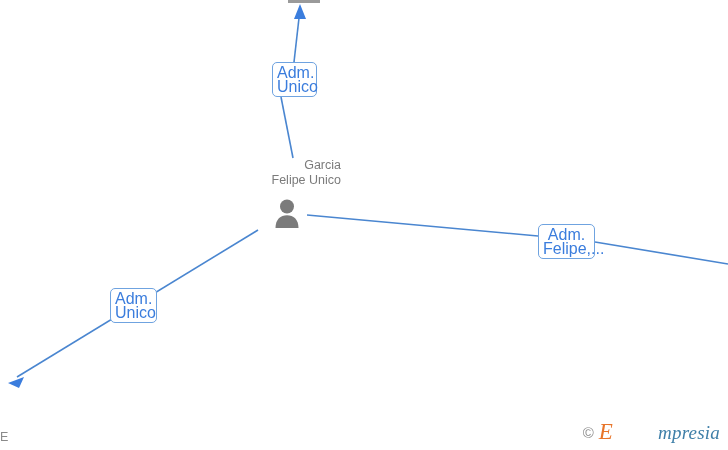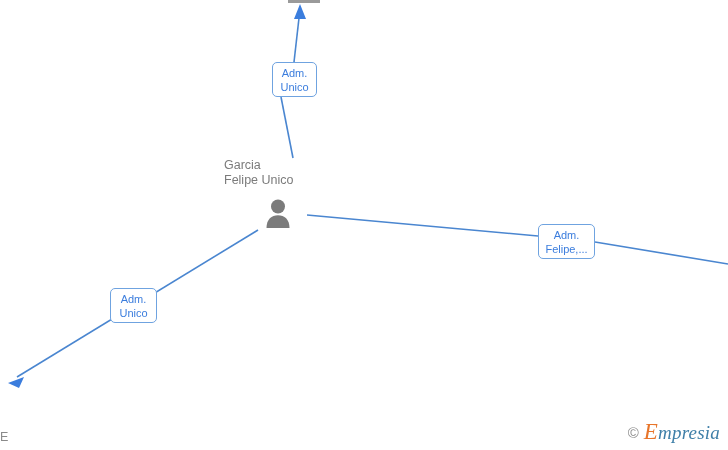--- a/index.html
+++ b/index.html
@@ -33,21 +33,21 @@
     fill: #3b7ddd;
   }
   
   .rel-chip {
     position: absolute;
     box-sizing: border-box;
     border: 1px solid #6fa3e0;
     border-radius: 5px;
     background: #ffffff;
     color: #3b7ddd;
-    font-size: 11px;
+    font-size: 16px;
     line-height: 14px;
     text-align: center;
     padding: 3px 4px 20px 4px;
     white-space: nowrap;
     font-family: "Liberation Sans", sans-serif;
   }
   .rel-chip .rel-line-1,
   .rel-chip .rel-line-2 {
     display: block;
   }
@@ -65,24 +65,24 @@
   }
   #chip-bottom-left {
     left: 110px;
     top: 288px;
     width: 47px;
     height: 35px;
   }
   
   #person-node {
     position: absolute;
-    left: 224px;
+    left: 233px;
     top: 158px;
     width: 108px;
-    text-align: left;
+    text-align: right;
   }
   #person-node .node-label {
     color: #7b7b7b;
     font-size: 12.5px;
     line-height: 15px;
     font-family: "Liberation Sans", sans-serif;
   }
   #person-node .node-label span {
     display: block;
   }
@@ -130,20 +130,21 @@
     font-size: 19px;
     line-height: 19px;
     letter-spacing: 0.2px;
   }
   #watermark .brand-initial {
     color: #e8752a;
     font-size: 23px;
   }
   #watermark .brand-rest {
     color: #3f7fa8;
+    margin-left: 45px;
   }
 </style>
 </head>
 <body>
 
 <div id="graph-canvas">
 
   <svg id="edge-layer" viewBox="0 0 728 450" width="728" height="450">
 
     <line class="edge-line" x1="293" y1="158" x2="281" y2="97"></line>

